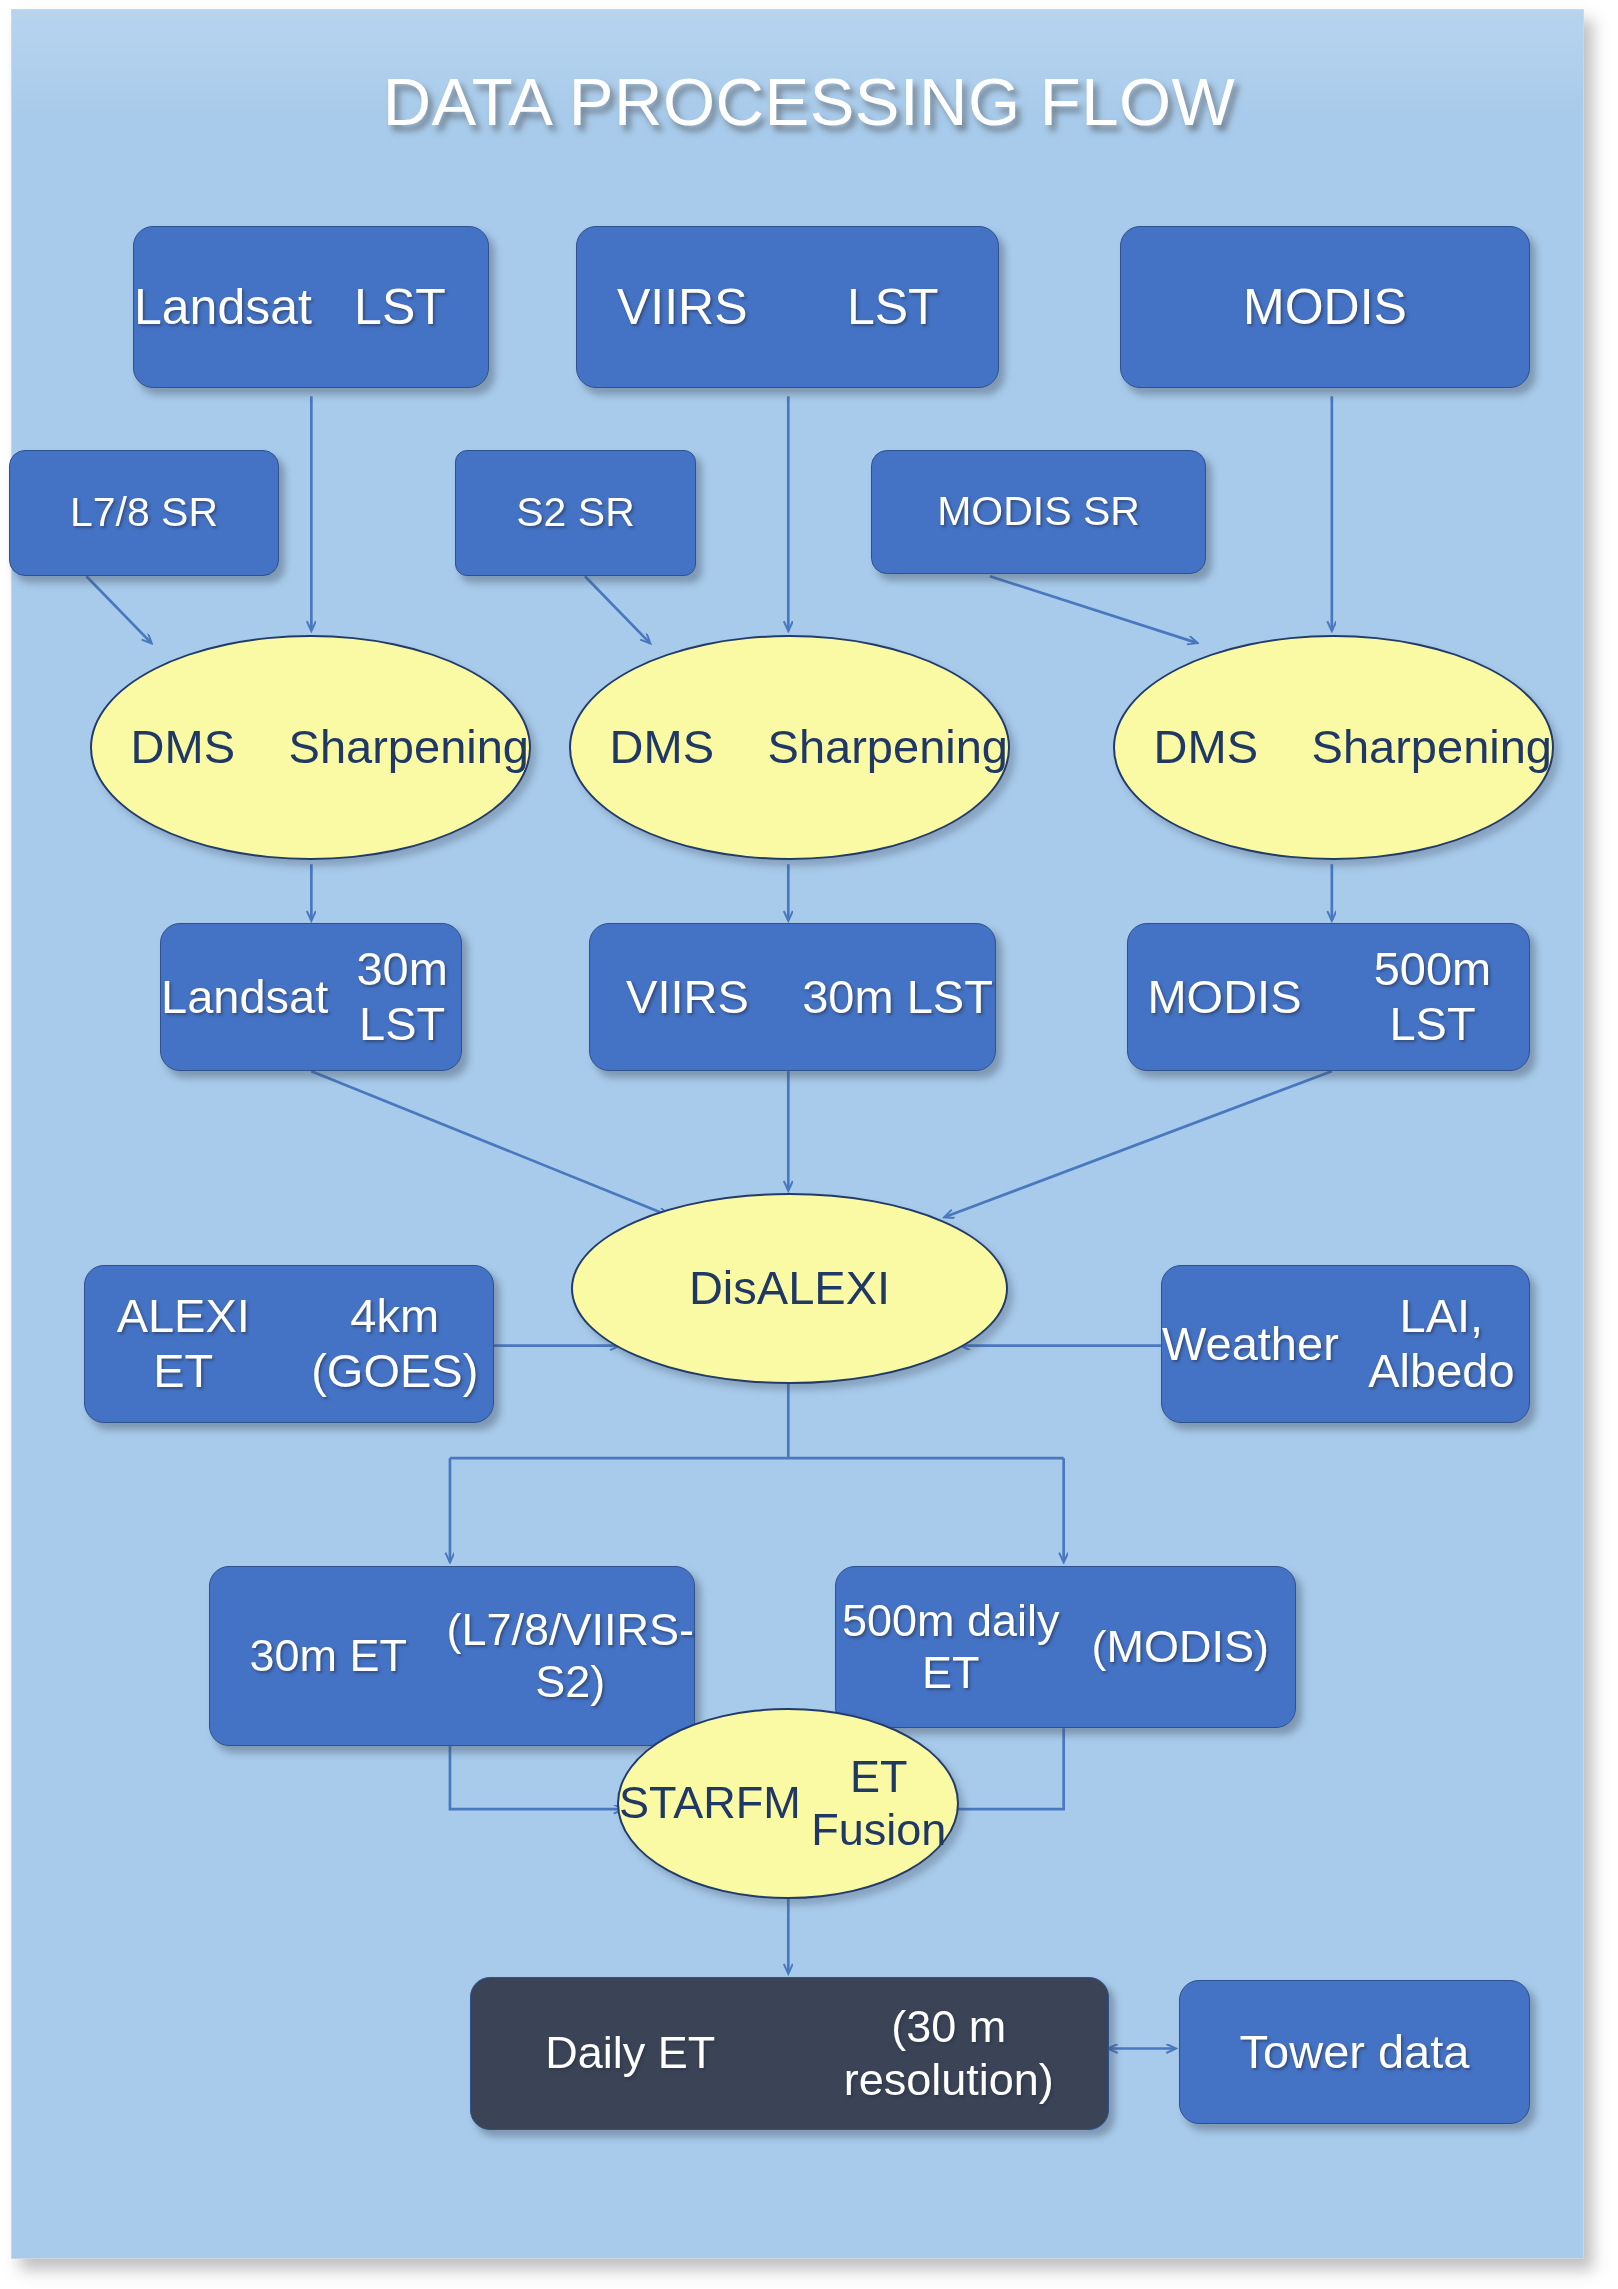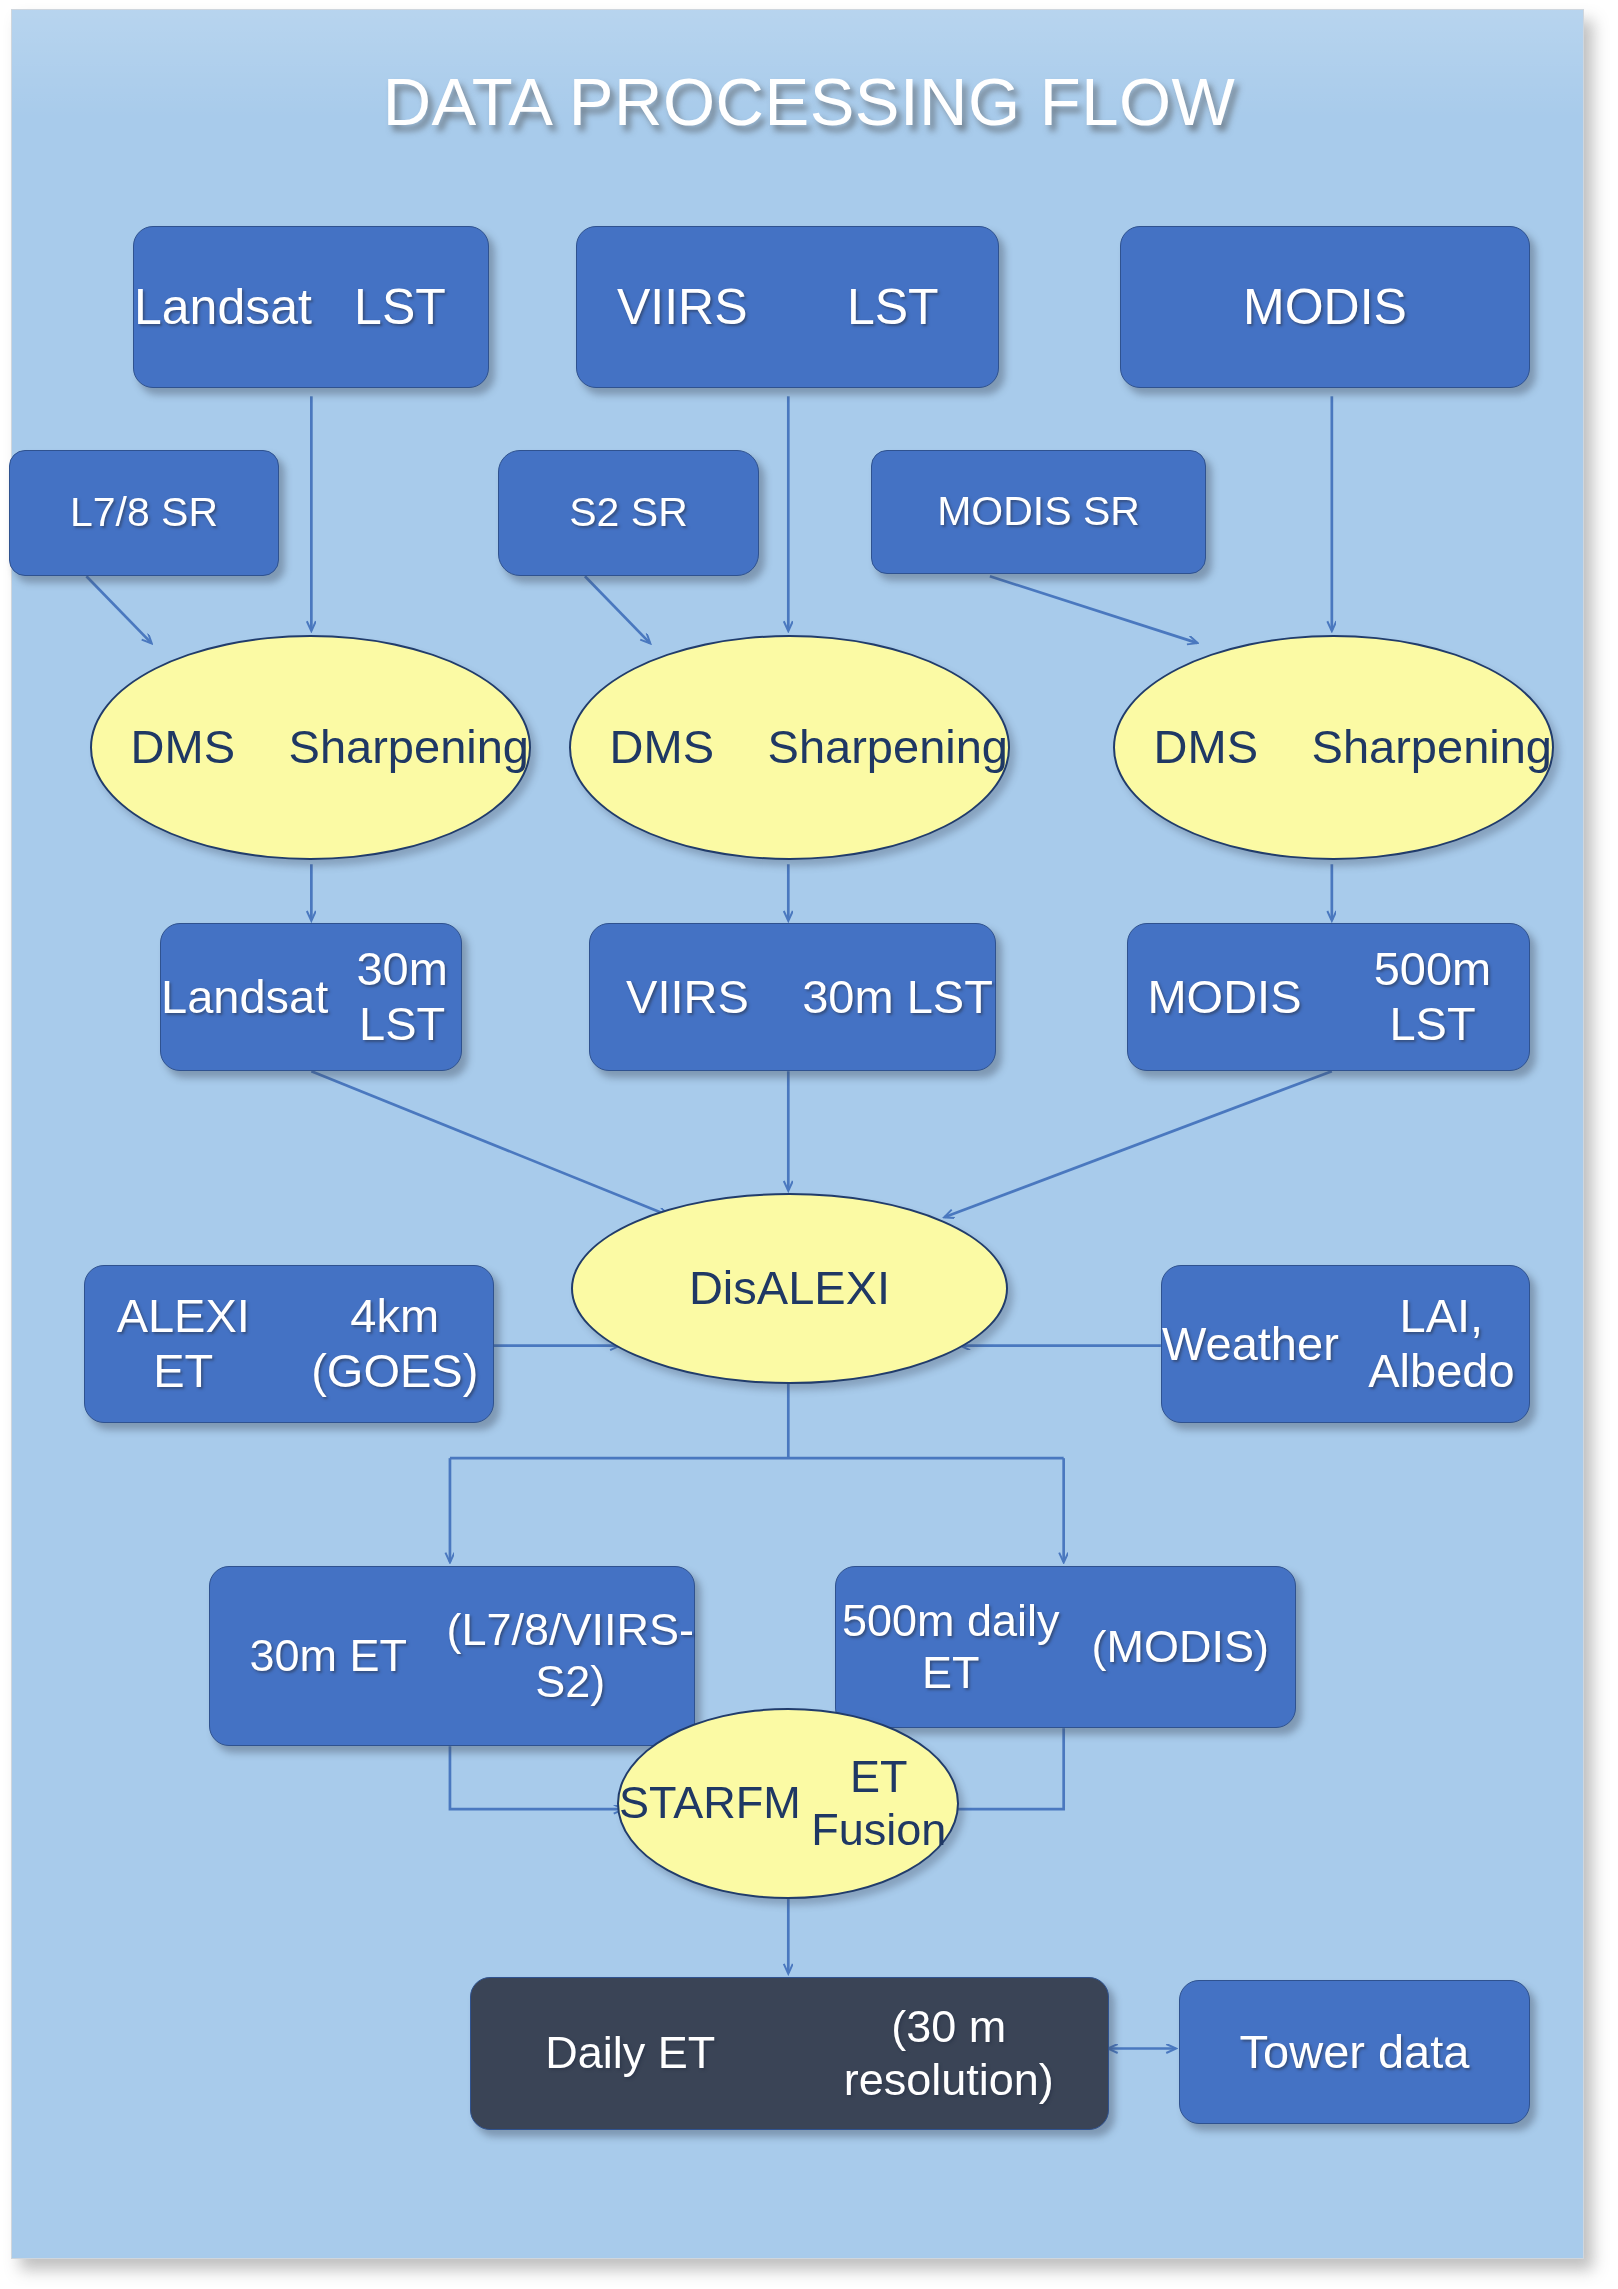--- a/index.html
+++ b/index.html
@@ -156,21 +156,21 @@
   </div>
 
   <div class="node box f56" style="left:1120px; top:226px; width:410px; height:162px;">
     <span class="l1">MODIS</span>
   </div>
 
   <div class="node box f46" style="left:9px; top:450px; width:270px; height:126px; border-radius:16px;">
     <span class="l1">L7/8 SR</span>
   </div>
 
-  <div class="node box f46" style="left:455px; top:450px; width:261px; height:126px; border-radius:22px;margin-left:43px;">
+  <div class="node box f46" style="left:455px; top:450px; width:241px; height:126px; border-radius:12px;">
     <span class="l1">S2  SR</span>
   </div>
 
   <div class="node box f46" style="left:871px; top:450px; width:335px; height:124px; border-radius:16px;">
     <span class="l1">MODIS  SR</span>
   </div>
 
   <div class="node ellipse f52" style="left:90px; top:635px; width:441px; height:225px;">
     <span class="l1">DMS</span>
     <span class="l2">Sharpening</span>

